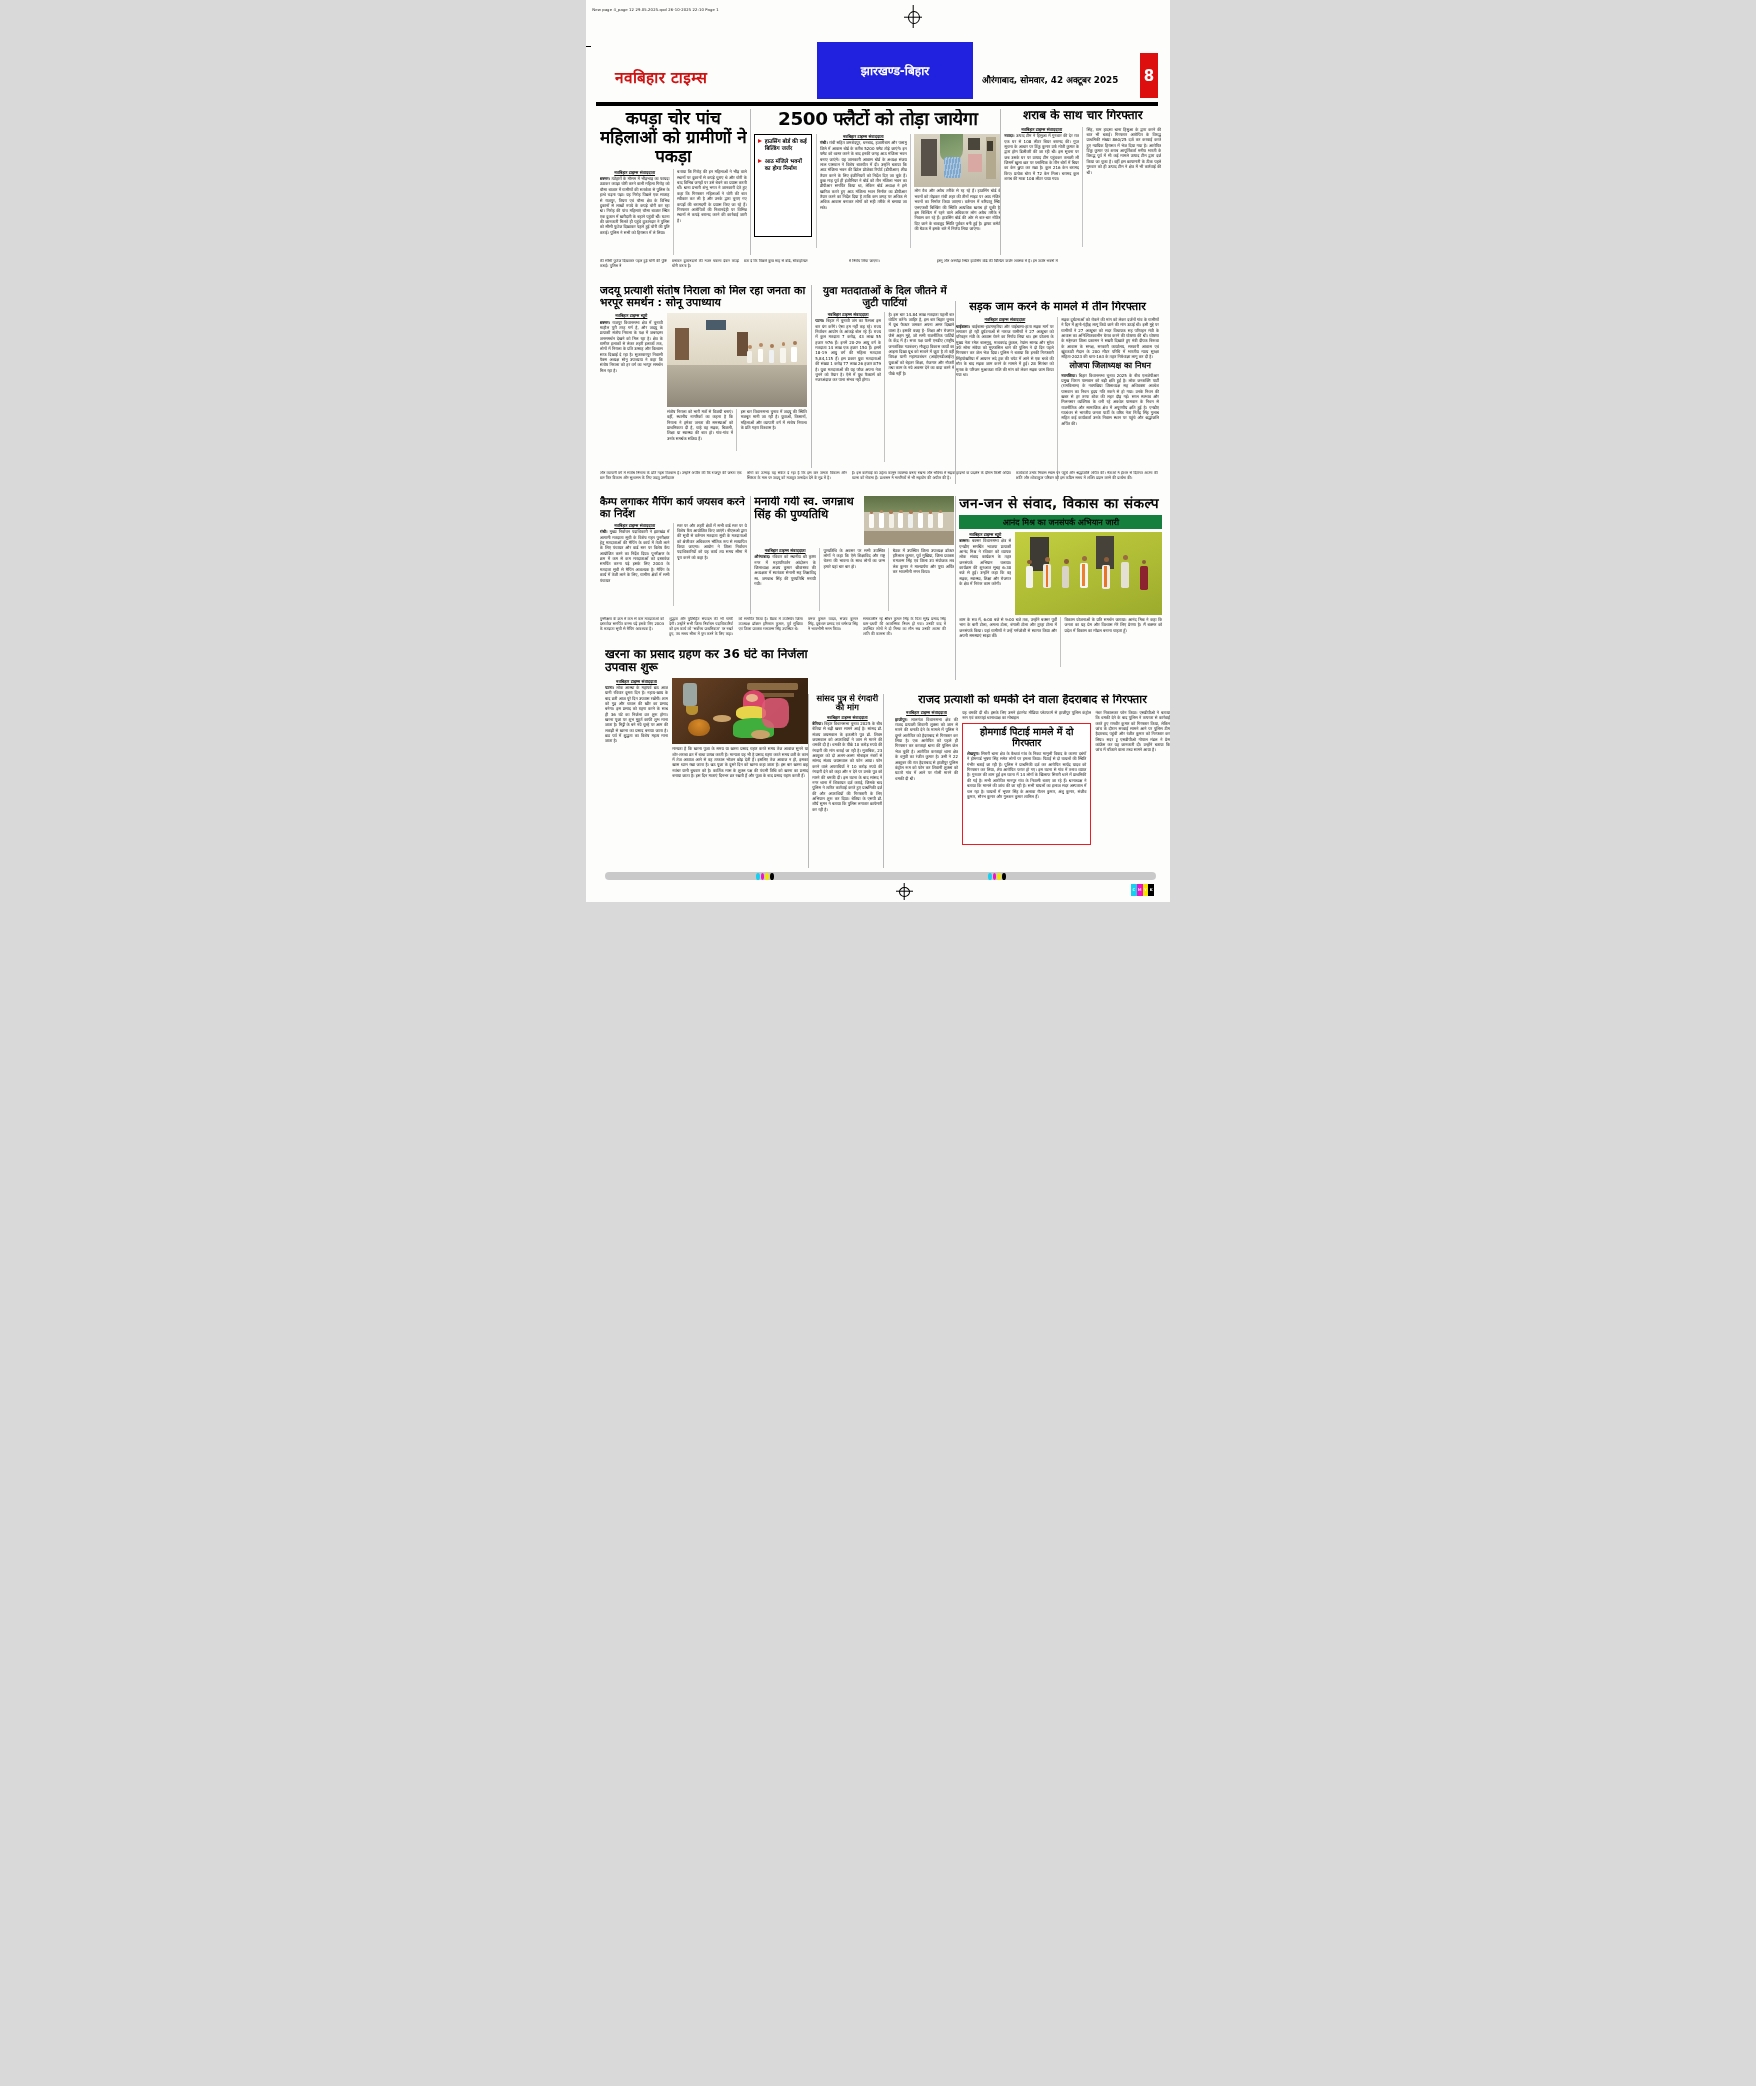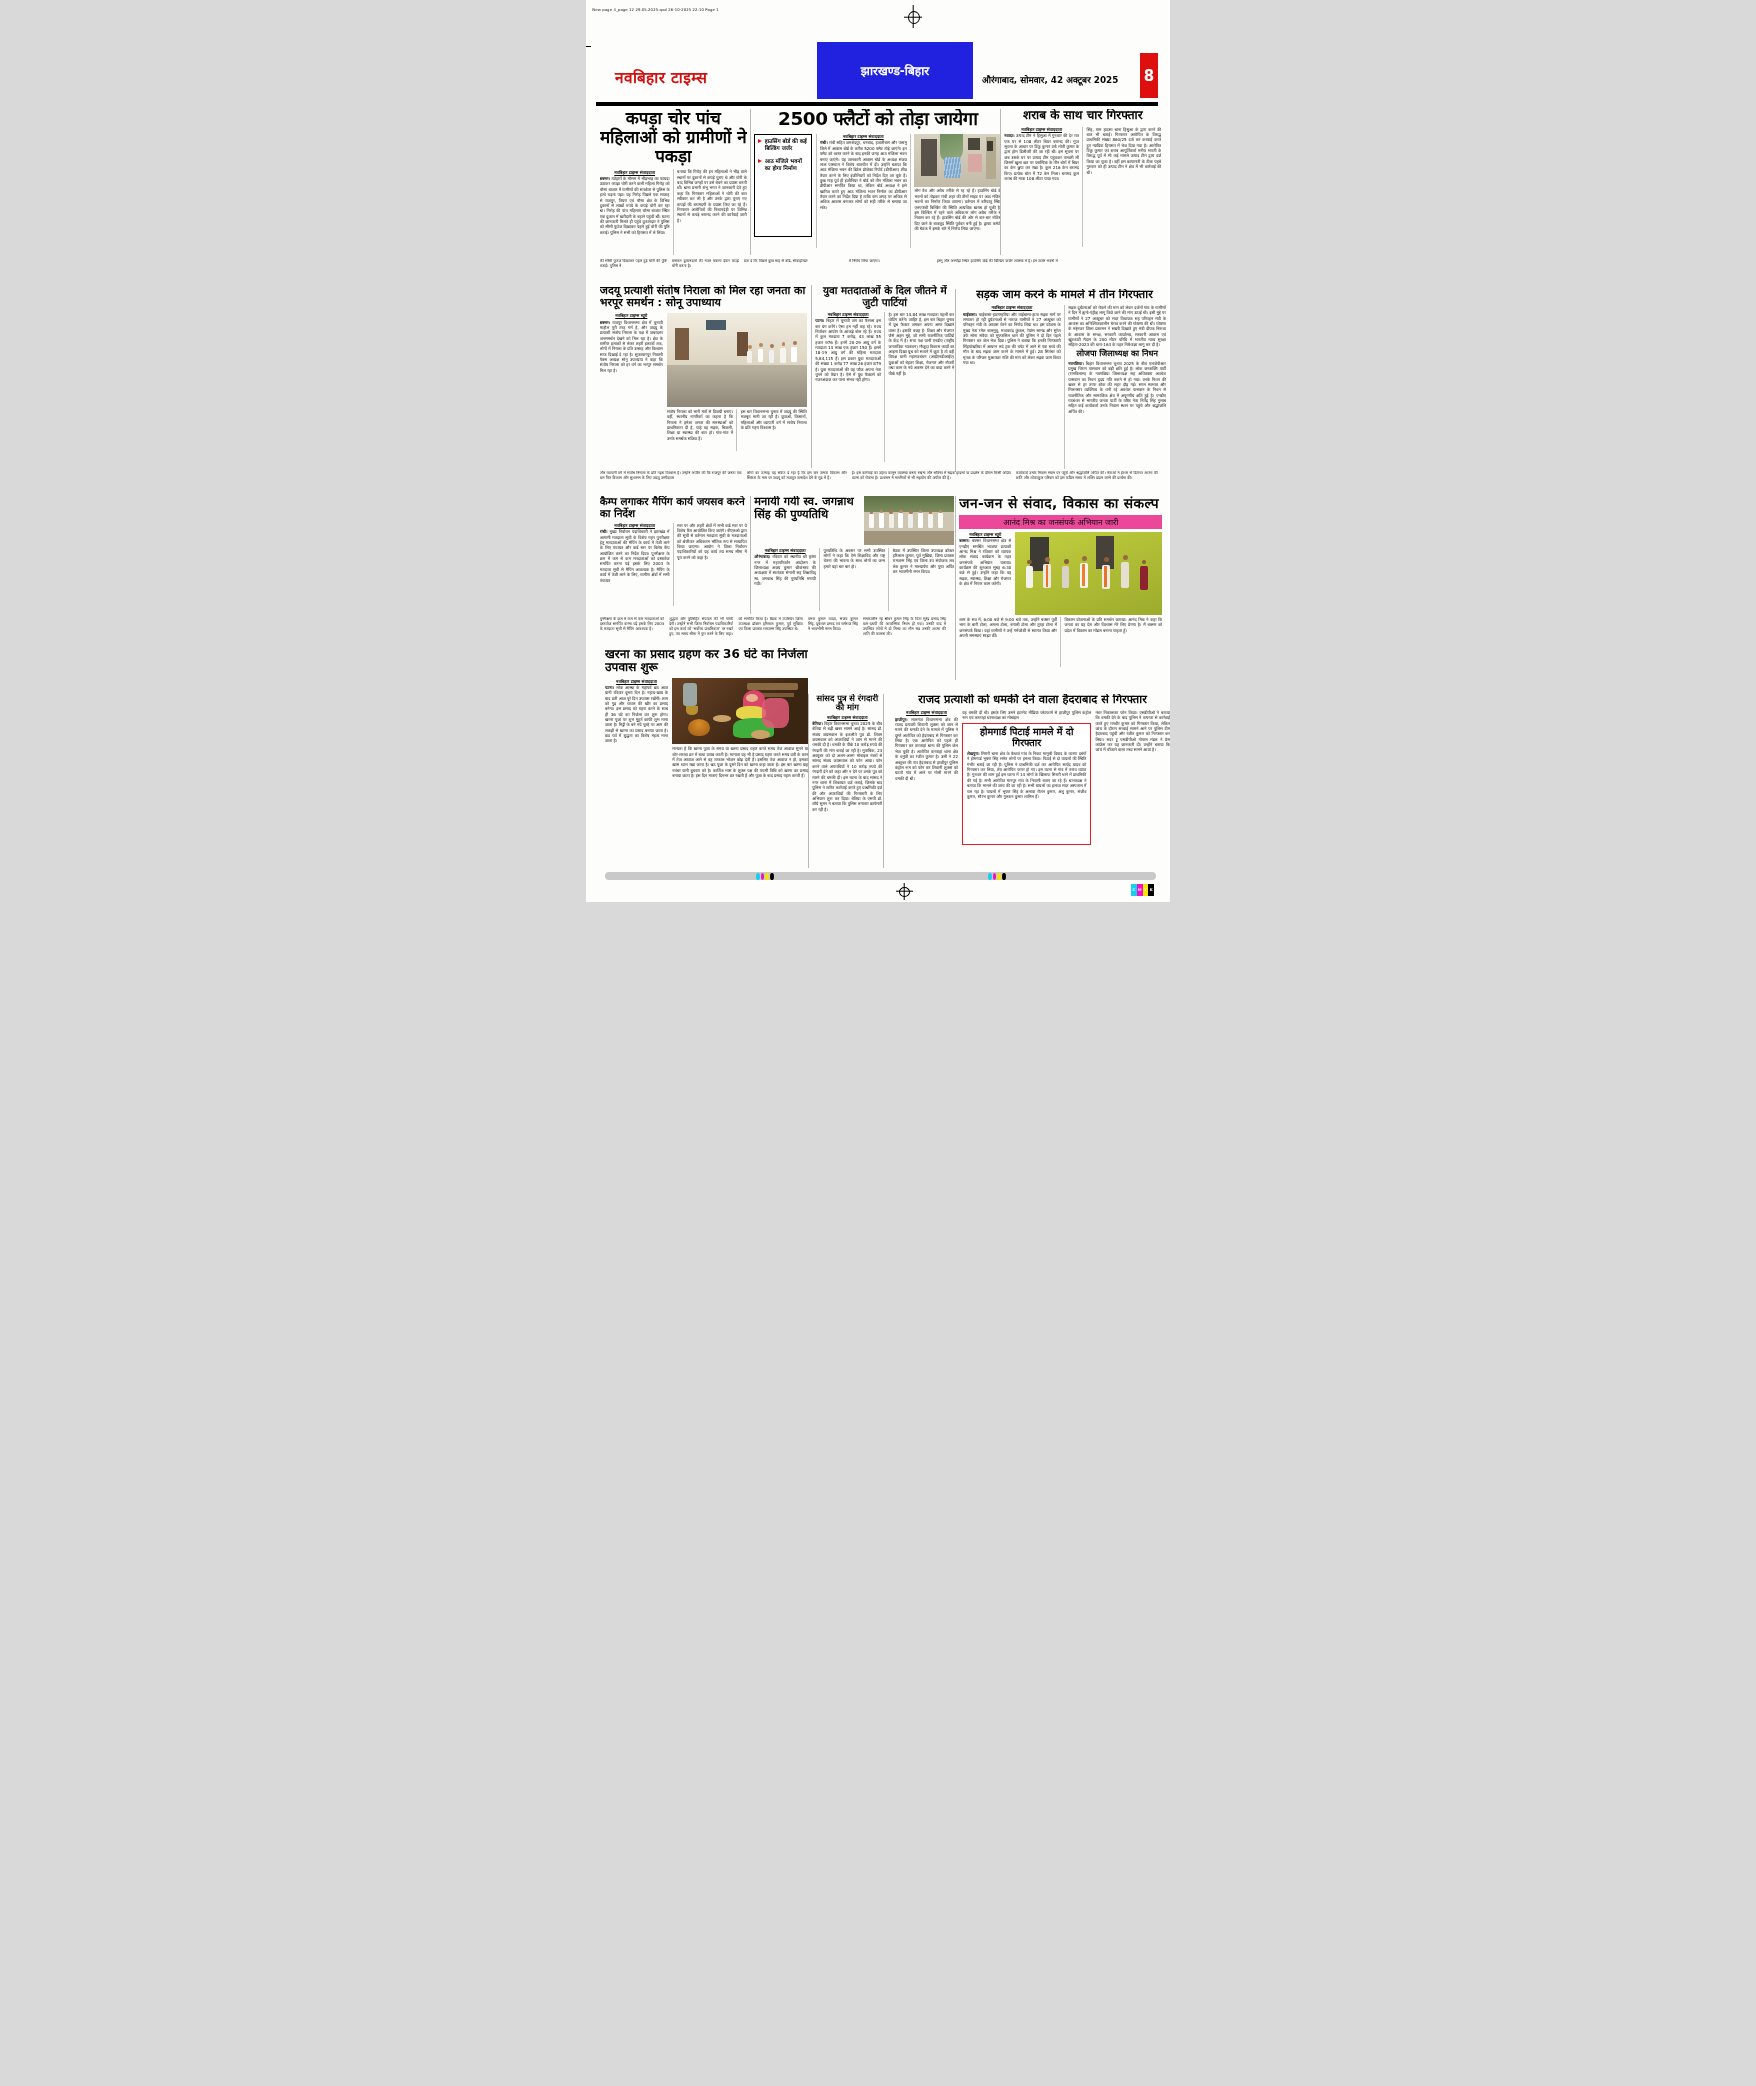--- a/index.html
+++ b/index.html
@@ -18,21 +18,21 @@
   .body{font-size:4px;line-height:1.34;text-align:justify;}
   .body b{font-weight:700;}
   .cols{display:flex;}
   .cols .col{flex:1;overflow:hidden;}
   .cols .col + .col{border-left:0.4px solid #c3c3c3;padding-left:3.3px;margin-left:3.3px;}
   .zone{overflow:hidden;}
   .vline{border-left:0.4px solid #b9b9b9;}
   .bulletbox{border:0.8px solid #000;padding:3.3px 2.9px;background:#fff;}
   .bullet{display:flex;gap:2.5px;font-weight:700;font-size:5.6px;line-height:1.25;margin-bottom:5.8px;}
   .tri{width:0;height:0;border-top:2.9px solid transparent;border-bottom:2.9px solid transparent;border-left:4.6px solid #e21212;margin-top:0.8px;flex:none;}
-  .banner{background:#ec4899;font-weight:400;font-size:8px;display:flex;align-items:center;justify-content:center;}
+  .banner{background:#15803d;font-weight:700;font-size:8px;display:flex;align-items:center;justify-content:center;}
   .redbox{border:1.3px solid #ec1c24;padding:3.3px 3.8px;background:#fff;}
   .tailtxt{font-size:3.8px;line-height:1.3;text-align:justify;color:#111;overflow:hidden;}
   .photo{position:relative;overflow:hidden;background:#cfc9ba;}
   .photo div{position:absolute;}
   .graybar{background:#c9c9c9;border-radius:4.2px;}
   .dot{width:3.8px;height:6.7px;border-radius:50%;}
   .cmyk{display:flex;}
   .cmyk span{width:5.8px;height:11.7px;display:flex;align-items:center;justify-content:center;font-size:3.8px;font-weight:700;color:#fff;}
   .cross{position:absolute;}
   .cross:before{content:"";position:absolute;left:50%;top:0;width:0.6px;height:100%;background:#000;transform:translateX(-50%);}
@@ -169,21 +169,21 @@
       <div class="col">
         <div class="by">नवबिहार टाइम्स संवाददाता</div>
         <p class="body" style="margin:0;"><b>पटना।</b> <span>बिहार में चुनावी जंग का फैसला इस बार यंग करेंगे। ऐसा हम नहीं कह रहे। राज्य निर्वाचन आयोग के आंकड़े बोल रहे हैं। राज्य में कुल मतदाता 7 करोड़, 43 लाख 55 हजार 976 हैं। इनमें 20-29 आयु वर्ग के मतदाता 14 लाख एक हजार 150 हैं। इसमें 18-19 आयु वर्ग की महिला मतदाता 5,84,115 हैं। इस प्रकार युवा मतदाताओं की संख्या 1 करोड़ 77 लाख 26 हजार 879 है। युवा मतदाताओं की यह फौज अपना नेता चुनने को तैयार है। ऐसे में यूथ फैक्टर्स को नजरअंदाज कर पाना संभव नहीं होगा।</span></p>
       </div>
       <div class="col">
         <p class="body" style="margin:0;">है। इस बार 14.84 लाख मतदाता पहली बार वोटिंग करेंगे। जाहिर है, इस बार बिहार चुनाव में यूथ फैक्टर जमकर अपना असर दिखाने वाला है। इसकी वजह है- शिक्षा और रोजगार जैसे अहम मुद्दे, जो सभी राजनीतिक पार्टियों के केंद्र में है। सत्ता पक्ष यानी एनडीए (राष्ट्रीय जनतांत्रिक गठबंधन) मौजूदा विकास कार्यों का आइना दिखा यूथ को साधने में जुटा है तो वहीं विपक्ष यानी महागठबंधन (आईएनडीआईए) युवाओं को बेहतर शिक्षा, रोजगार और नौकरी तथा काम के नये अवसर देने का वादा करने में पीछे नहीं है।</p>
       </div>
     </div>
   </div>
 
-  <div class="abs zone vline" style="left:369px;top:289px;width:203px;height:183px;padding-left:7px;">
+  <div class="abs zone vline" style="left:369px;top:301px;width:203px;height:183px;padding-left:0;">
     <div class="hl center" style="font-size:11.3px;">सड़क जाम करने के मामले में तीन गिरफ्तार</div>
     <div class="cols" style="margin-top:3.3px;height:164px;">
       <div class="col">
         <div class="by">नवबिहार टाइम्स संवाददाता</div>
         <p class="body" style="margin:0;"><b>चाईबासा।</b> <span>चाईबासा-हाटगम्हरिया और चाईबासा-हाता सड़क मार्ग पर लगातार हो रही दुर्घटनाओं से नाराज ग्रामीणों ने 27 अक्टूबर को परिवहन मंत्री के आवास घेरने का निर्णय लिया था। इस योजना के मुख्य नेता रमेश बालमुचू, माधवचंद्र कुंकल, रेयांस सामड और सुरेश उर्फ सोना संवैया को मुफ्फसिल थाने की पुलिस ने दो दिन पहले गिरफ्तार कर जेल भेज दिया। पुलिस ने बताया कि इनकी गिरफ्तारी सिंहपोखरिया में आयरन लदे ट्रक की चपेट में आने से एक बच्चे की मौत के बाद सड़क जाम करने के मामले में हुई। 28 सितंबर को मृतक के परिजन मुआवजा राशि की मांग को लेकर सड़क जाम किया गया था।</span></p>
       </div>
       <div class="col">
         <p class="body" style="margin:0;">सड़क दुर्घटनाओं को रोकने की मांग को लेकर दर्जनों गांव के ग्रामीणों ने दिन में ह्यनो-एंट्रीह्ण लागू किये जाने की मांग उठाई थी। इसी मुद्दे पर ग्रामीणों ने 27 अक्टूबर को सदर विधायक सह परिवहन मंत्री के आवास का अनिश्चितकालीन घेराव करने की घोषणा की थी। घोषणा के मद्देनजर जिला प्रशासन ने सख्ती दिखाते हुए मंत्री दीपक बिरूवा के आवास के समक्ष, सरकारी कार्यालय, सरकारी आवास एवं खुंटकाटी मैदान के 200 मीटर परिधि में भारतीय न्याय सुरक्षा संहिता-2023 की धारा-163 के तहत निषेधाज्ञा लागू कर दी है।</p>
         <div class="hl center" style="font-size:8px;margin:2.5px 0 1.3px;">लोजपा जिलाध्यक्ष का निधन</div>
         <p class="body" style="margin:0;"><b>नवगछिया।</b> <span>बिहार विधानसभा चुनाव 2025 के बीच एलजेपीआर प्रमुख चिराग पासवान को बड़ी क्षति हुई है। लोक जनशक्ति पार्टी (रामविलास) के नवगछिया जिलाध्यक्ष सह अधिवक्ता अवधेश पासवान का निधन हृदय गति रुकने से हो गया। उनके निधन की खबर से हर तरफ शोक की लहर दौड़ गई। सरल स्वभाव और मिलनसार व्यक्तित्व के धनी रहे अवधेश पासवान के निधन से राजनीतिक और सामाजिक क्षेत्र में अपूरणीय क्षति हुई है। एनडीए गठबंधन से भारतीय जनता पार्टी के वरिष्ठ नेता नितेंद्र सिंह गुलाब सहित कई कार्यकर्ता उनके निवास स्थान पर पहुंचे और श्रद्धांजलि अर्पित की।</span></p>

